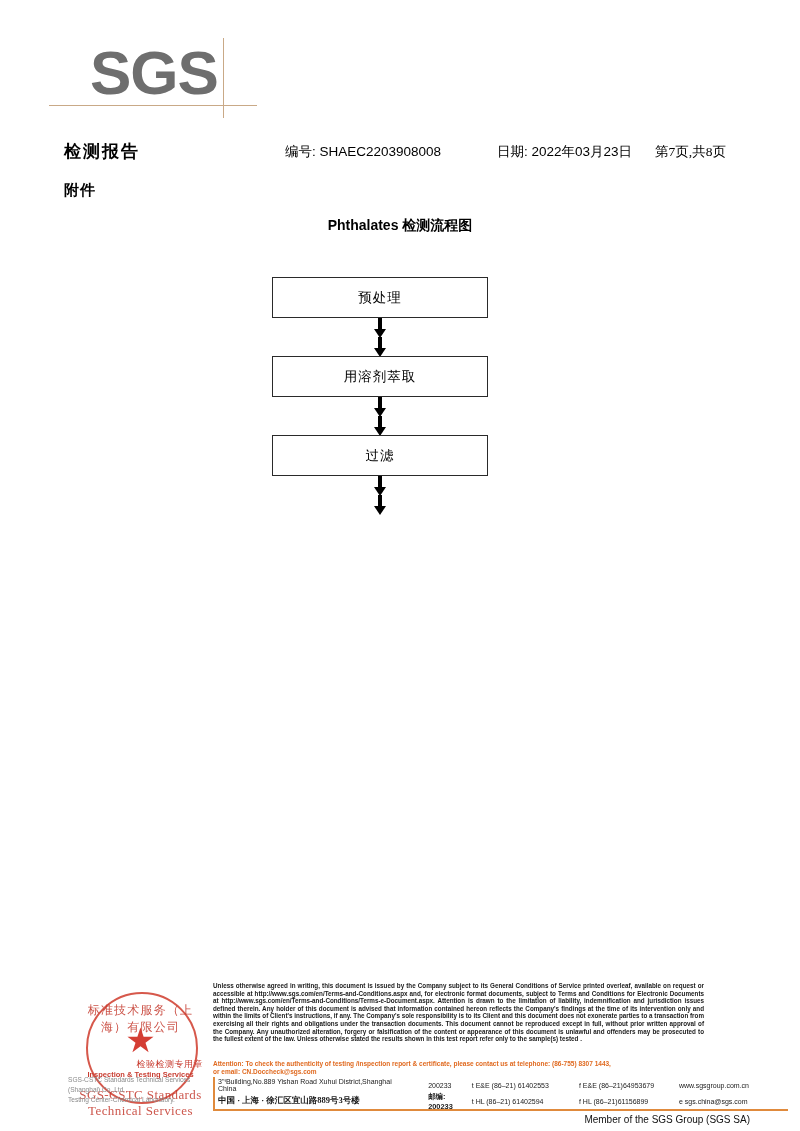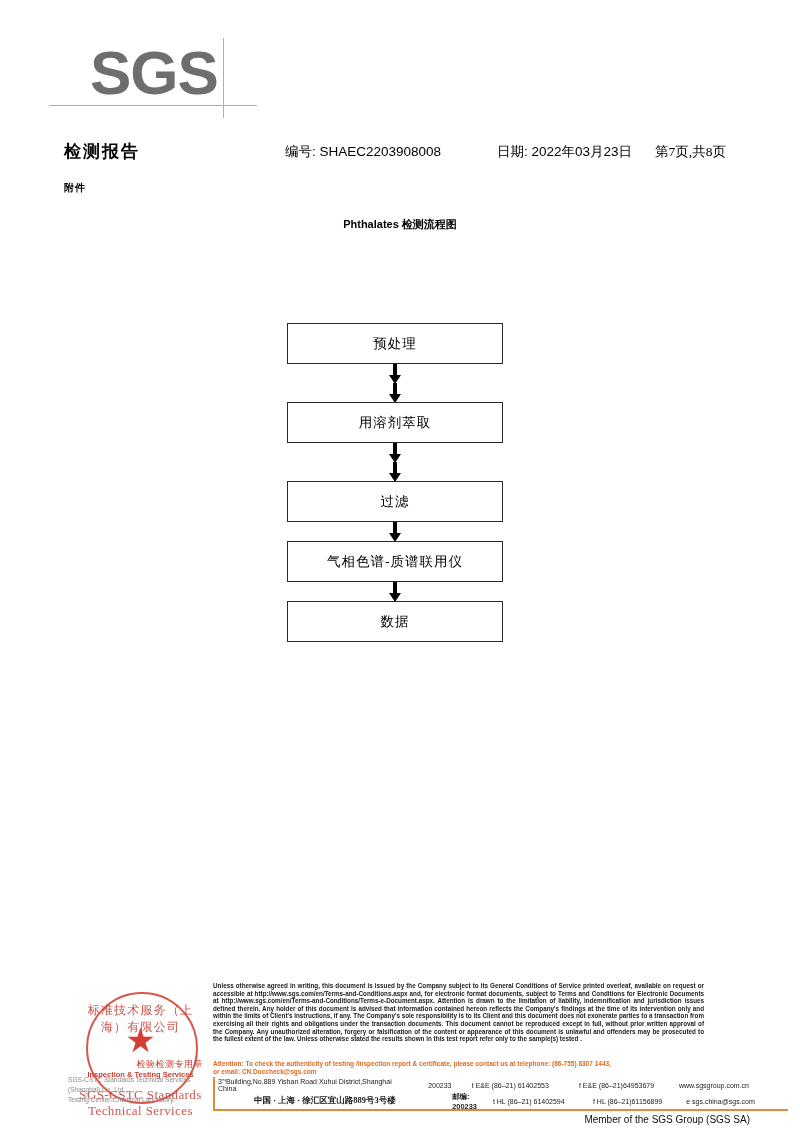--- a/index.html
+++ b/index.html
@@ -89,42 +89,41 @@
     position: absolute;
     left: 655px;
     top: 3px;
     font-size: 13.5px;
     font-family: Liberation Serif, serif;
   }
   .hdr-attach {
     position: absolute;
     left: 64px;
     top: 181px;
-    font-size: 10px;
+    font-size: 15px;
     font-weight: bold;
     letter-spacing: 1px;
   }
 
   
   .flow-title {
     position: absolute;
     left: 0;
     top: 217px;
     width: 800px;
     text-align: center;
-    font-size: 11px;
+    font-size: 14px;
     font-weight: bold;
     font-family: "Liberation Sans", sans-serif;
   }
   .flow {
     position: absolute;
-    left: 287px;
+    left: 272px;
     top: 277px;
     width: 216px;
-    margin-top: 46px;
   }
   .flow-step {
     position: relative;
   }
   .flow-box {
     box-sizing: border-box;
     width: 216px;
     height: 41px;
     border: 1.4px solid #2a2a2a;
     background: #ffffff;
@@ -316,21 +315,20 @@
   .addr-row.r2 { top: 16px; }
   .addr-row .c-street { width: 196px; }
   .addr-row .c-zip    { width: 48px; margin-left: 32px; }
   .addr-row .c-t1     { width: 118px; }
   .addr-row .c-t2     { width: 110px; }
   .addr-row .c-web    { width: 120px; }
   .addr-row.r2 .c-street {
     font-size: 8.5px;
     font-weight: bold;
     font-family: "Liberation Serif", serif;
-    margin-left: 36px;
   }
   .addr-row.r2 .c-zip {
     font-size: 7.4px;
     font-weight: bold;
   }
 
   .member {
     position: absolute;
     left: 0;
     top: 136px;
@@ -391,31 +389,25 @@
     </div>
 
     <div class="flow-step">
       <div class="flow-box">过滤</div>
     </div>
     <div class="flow-arrow">
       <div class="shaft"></div>
       <div class="head"></div>
     </div>
 
-    <div class="flow-step">
-      <div class="flow-box">气相色谱-质谱联用仪</div>
-    </div>
-    <div class="flow-arrow">
-      <div class="shaft"></div>
-      <div class="head"></div>
-    </div>
-
-    <div class="flow-step">
-      <div class="flow-box">数据</div>
-    </div>
+    <div class="flow-arrow">
+      <div class="shaft"></div>
+      <div class="head"></div>
+    </div>
+
 
   </div>
 
   <div class="footer">
 
     <div class="seal">
       <div class="seal-circle"></div>
       <div class="seal-arc-top">标准技术服务（上海）有限公司</div>
       <div class="seal-star">★</div>
       <div class="seal-cn">检验检测专用章</div>

